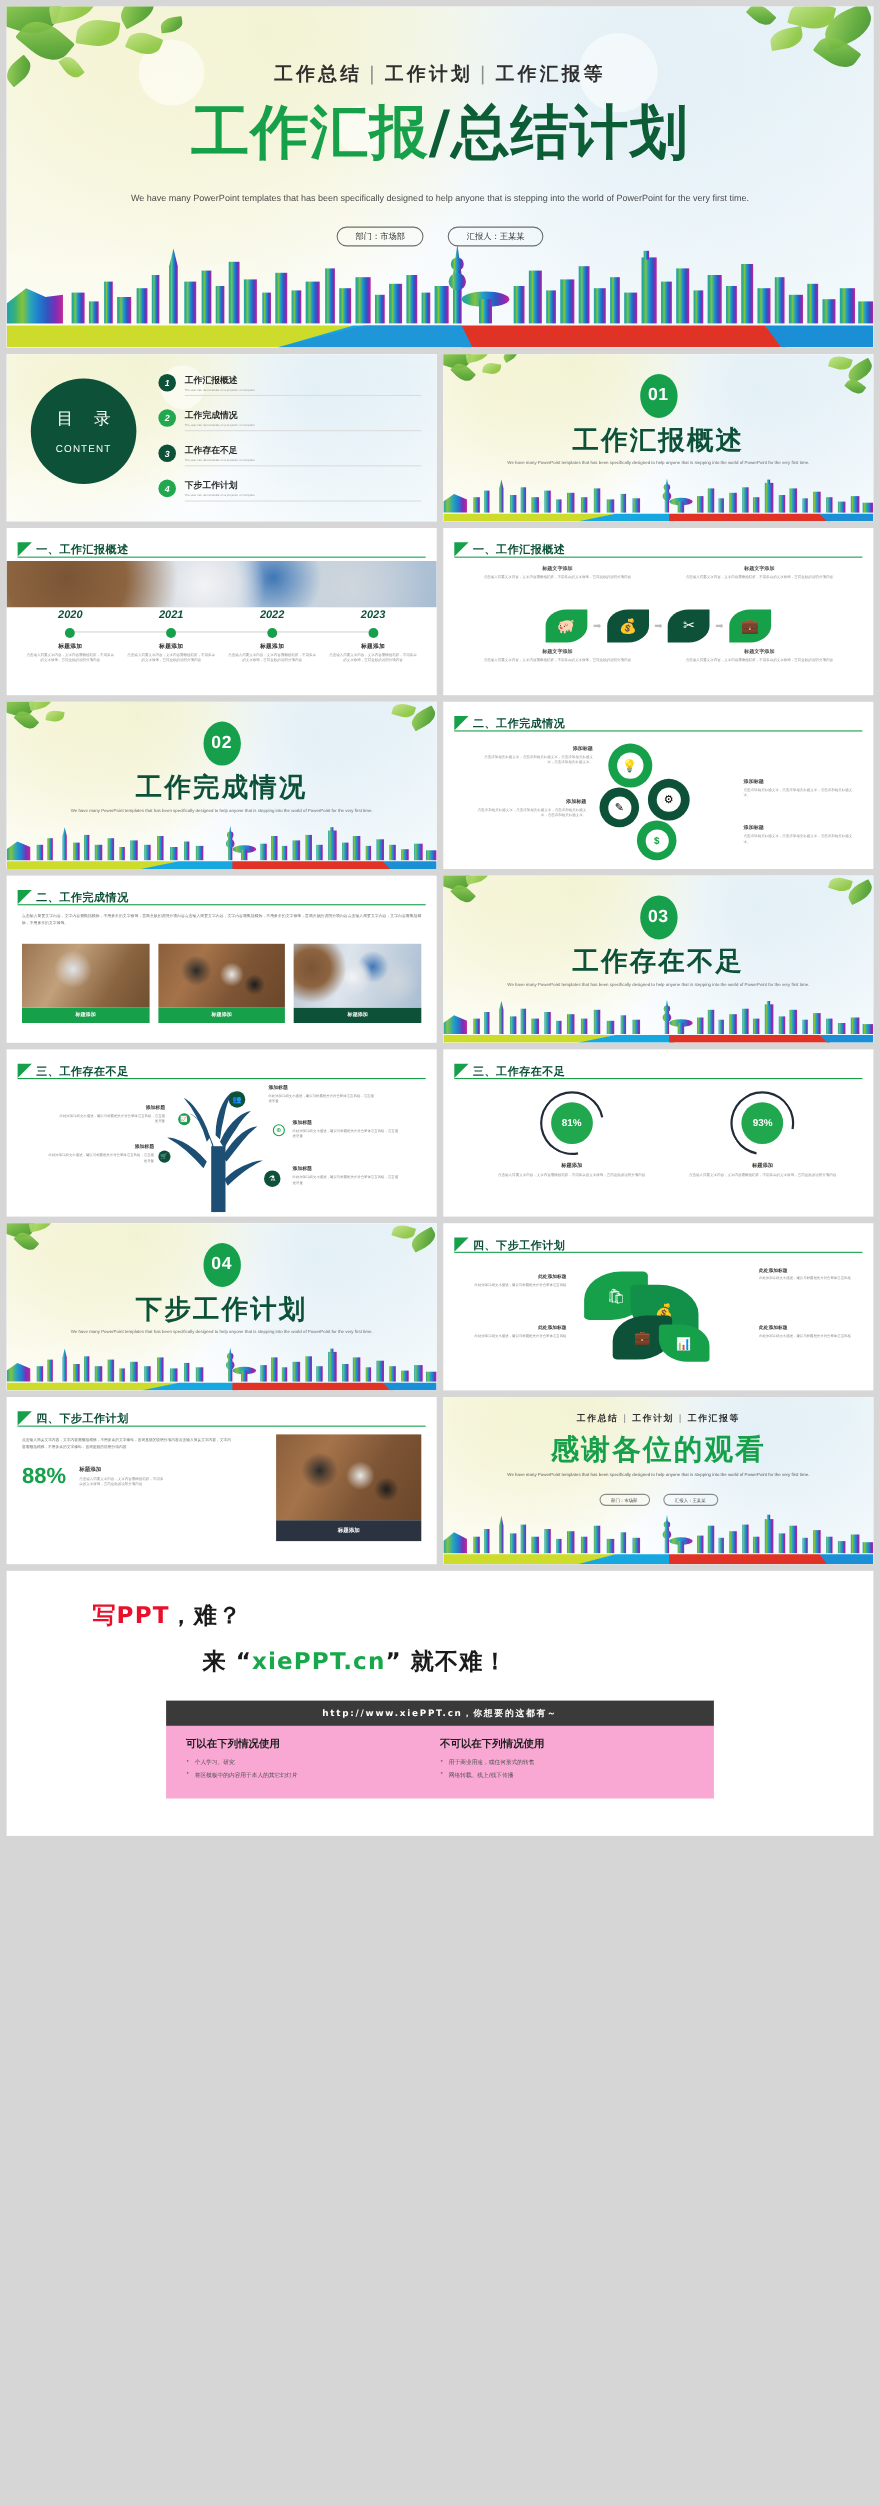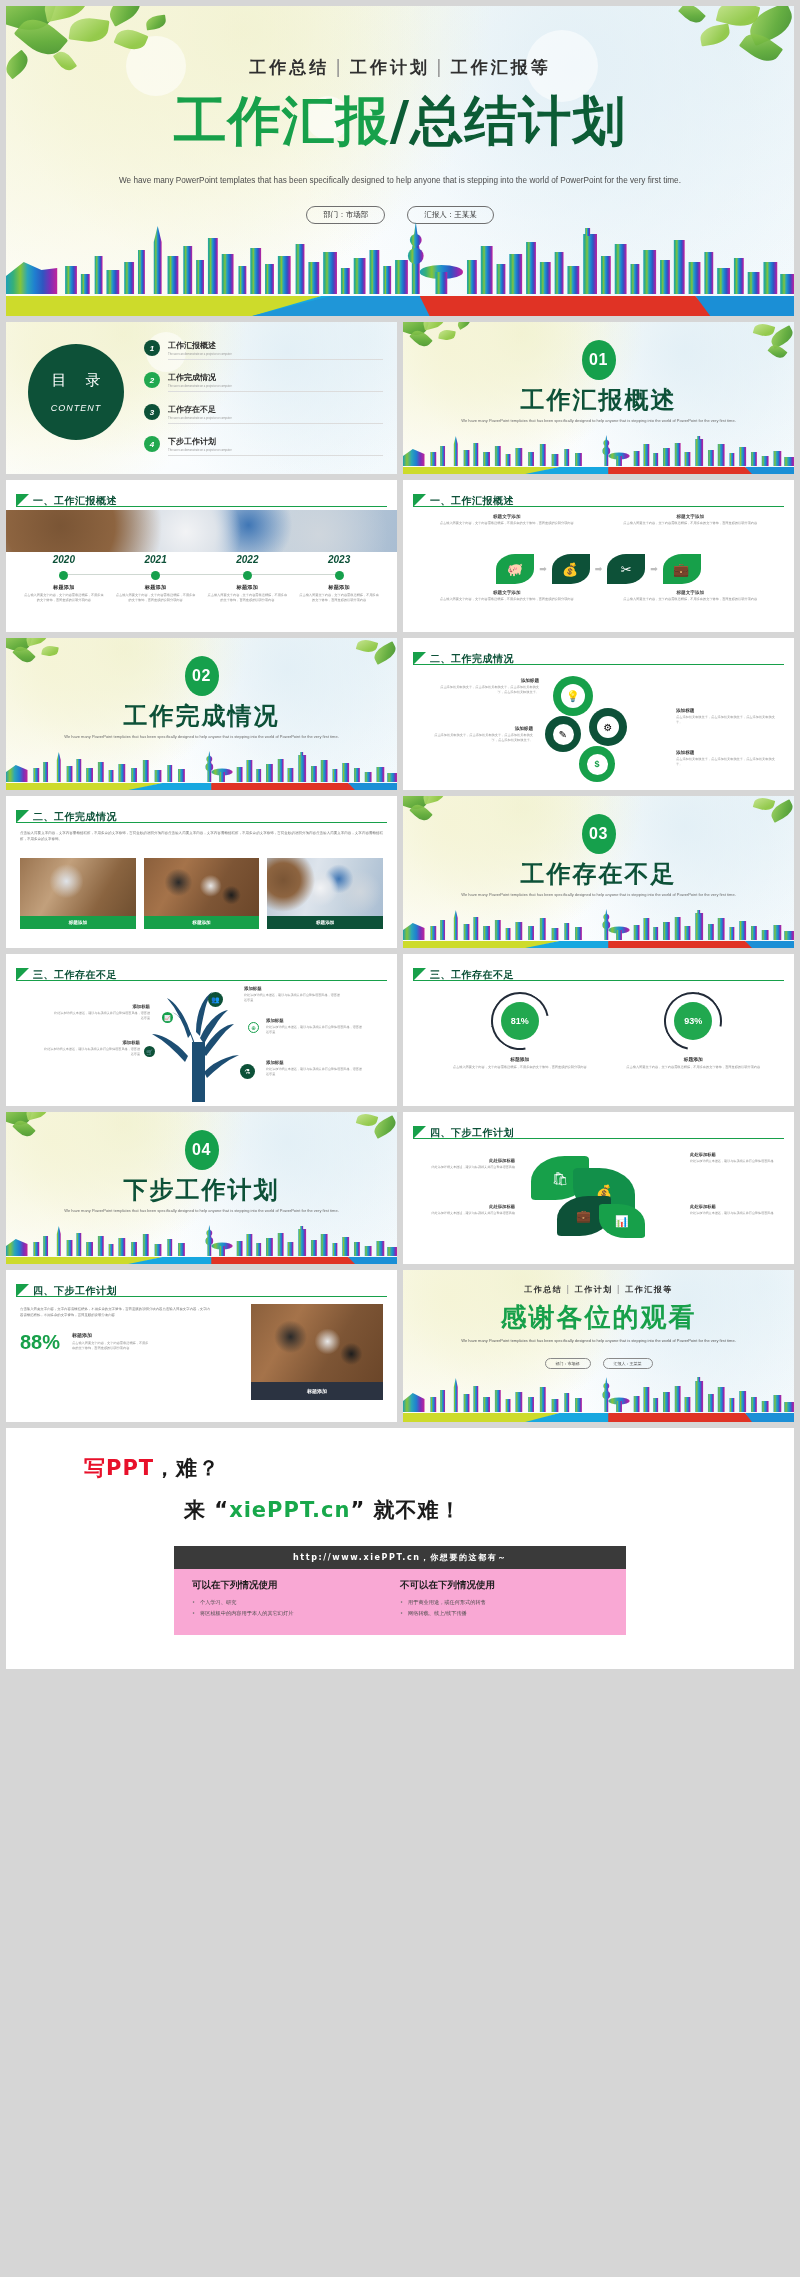--- a/index.html
+++ b/index.html
@@ -86,21 +86,21 @@
   }
 
   
   .content-circle {
     position: absolute; left: 22px; top: 22px;
     width: 96px; height: 96px; border-radius: 50%;
     background: #0d5138; color: #fff;
     display: flex; flex-direction: column; align-items: center; justify-content: center;
   }
   .content-circle .cc-cn { font-size: 15px; letter-spacing: 7px; padding-left: 7px; }
-  .content-circle .cc-en { font-size: 9px; font-style: italic; letter-spacing: 1px; margin-top: 13px; }
+  .content-circle .cc-en { font-size: 9px; letter-spacing: 1px; margin-top: 13px; }
   .toc-list { position: absolute; left: 138px; top: 18px; right: 14px; }
   .toc-item { display: flex; align-items: flex-start; margin-bottom: 12px; }
   .toc-num {
     width: 16px; height: 16px; border-radius: 50%;
     color: #fff; font-size: 8px; font-style: italic; font-weight: 700;
     display: flex; align-items: center; justify-content: center;
     flex: 0 0 16px; margin-right: 8px;
   }
   .toc-txt { flex: 1; border-bottom: .5px solid #dcdcdc; padding-bottom: 3px; }
   .toc-title { font-size: 8px; font-weight: 700; color: #2b2b2b; }
@@ -265,21 +265,21 @@
 
   
   .promo {
     width: 788px; margin: 6px auto 0 auto; background: #fff;
     padding: 26px 0 34px 0;
   }
   .promo-l1 { font-size: 21px; font-weight: 700; color: #1a1a1a; padding-left: 78px; letter-spacing: 1px; }
   .promo-l1 .red { color: #e8102a; }
   .promo-l2 { font-size: 21px; font-weight: 700; color: #1a1a1a; padding-left: 178px; margin-top: 14px; letter-spacing: 1px; }
   .promo-l2 .grn { color: #18a84b; }
-  .lic { width: 452px; margin: 22px auto 0 auto; }
+  .lic { width: 498px; margin: 22px auto 0 auto; }
   .lic-bar {
     background: #3a3a3a; color: #fff; text-align: center;
     font-size: 8px; letter-spacing: 1.6px; padding: 6px 0; font-weight: 700;
   }
   .lic-body { background: #f9a8d4; display: flex; padding: 10px 18px 14px 18px; }
   .lic-col { flex: 1; }
   .lic-h { font-size: 9.5px; font-weight: 700; color: #1d1d1d; margin-bottom: 7px; }
   .lic-li { font-size: 5.2px; color: #4d4d4d; margin-bottom: 4px; padding-left: 8px; position: relative; }
   .lic-li::before { content: "•"; position: absolute; left: 0; color: #6d6d6d; }
 </style>

